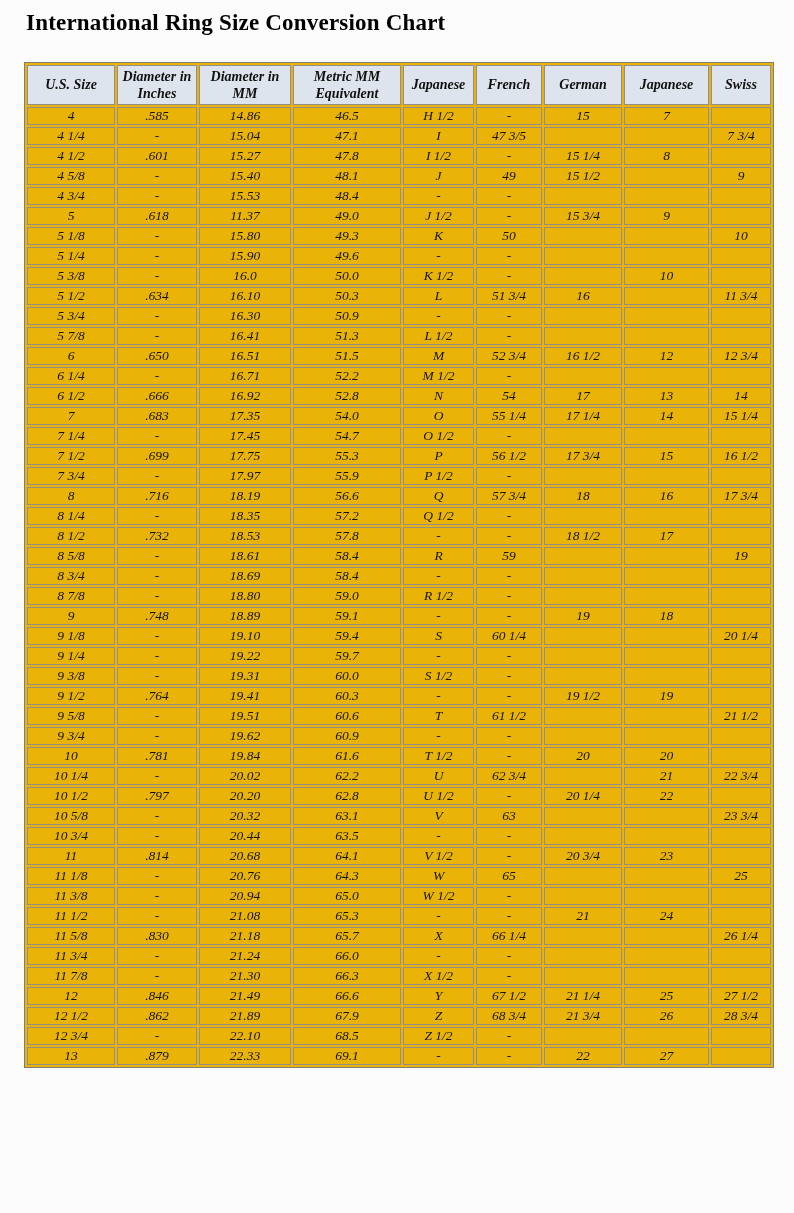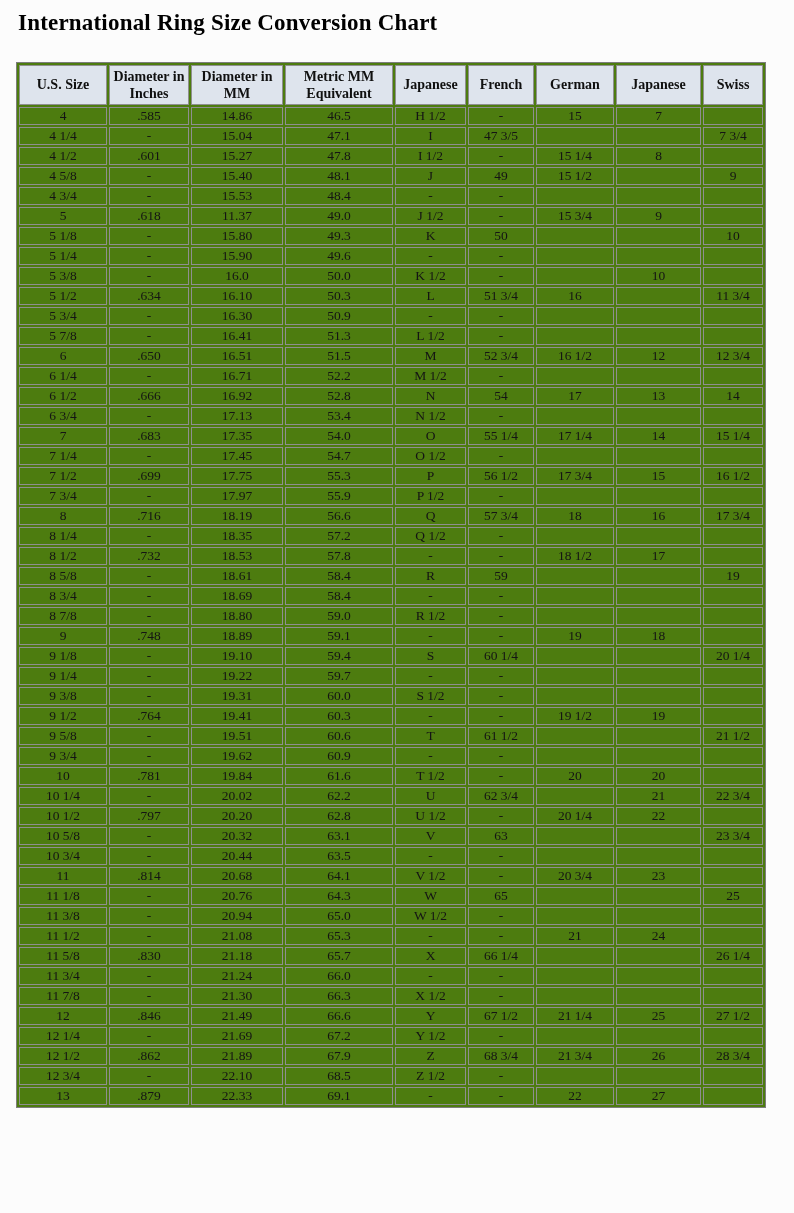--- a/index.html
+++ b/index.html
@@ -12,38 +12,39 @@
   *{box-sizing:border-box;}
   html,body{margin:0;padding:0;}
   body{
     background:var(--page-bg);
     color:var(--text);
     font-family:"Liberation Serif","DejaVu Serif",serif;
   }
   .page{
     width:794px;
     height:1213px;
-    padding:8px 23px 0 16px;
+    padding:8px 23px 0 24px;
     background:var(--page-bg);
     overflow:hidden;
   }
   .page-title{
     font-size:23px;
     font-weight:bold;
     color:#000;
     margin:2px 0 26px 2px;
     letter-spacing:0.2px;
   }
   table.ring-table{
     table-layout:fixed;
     width:746px;
     border-collapse:separate;
     border-spacing:2px;
-    background:#4d7c0f;
+    background:#eab308;
     border:1px solid var(--outer-border);
+    font-style:italic;
   }
   table.ring-table th{
     background:var(--header-bg);
     border:1px solid var(--grid-border);
     font-size:14px;
     font-weight:bold;
     text-align:center;
     vertical-align:middle;
     height:40px;
     line-height:1.25;
@@ -252,31 +253,20 @@
           <td>.666</td>
           <td>16.92</td>
           <td>52.8</td>
           <td>N</td>
           <td>54</td>
           <td>17</td>
           <td>13</td>
           <td>14</td>
         </tr>
         <tr>
-          <td>6 3/4</td>
-          <td>-</td>
-          <td>17.13</td>
-          <td>53.4</td>
-          <td>N 1/2</td>
-          <td>-</td>
-          <td></td>
-          <td></td>
-          <td></td>
-        </tr>
-        <tr>
           <td>7</td>
           <td>.683</td>
           <td>17.35</td>
           <td>54.0</td>
           <td>O</td>
           <td>55 1/4</td>
           <td>17 1/4</td>
           <td>14</td>
           <td>15 1/4</td>
         </tr>
@@ -593,31 +583,20 @@
           <td>.846</td>
           <td>21.49</td>
           <td>66.6</td>
           <td>Y</td>
           <td>67 1/2</td>
           <td>21 1/4</td>
           <td>25</td>
           <td>27 1/2</td>
         </tr>
         <tr>
-          <td>12 1/4</td>
-          <td>-</td>
-          <td>21.69</td>
-          <td>67.2</td>
-          <td>Y 1/2</td>
-          <td>-</td>
-          <td></td>
-          <td></td>
-          <td></td>
-        </tr>
-        <tr>
           <td>12 1/2</td>
           <td>.862</td>
           <td>21.89</td>
           <td>67.9</td>
           <td>Z</td>
           <td>68 3/4</td>
           <td>21 3/4</td>
           <td>26</td>
           <td>28 3/4</td>
         </tr>

